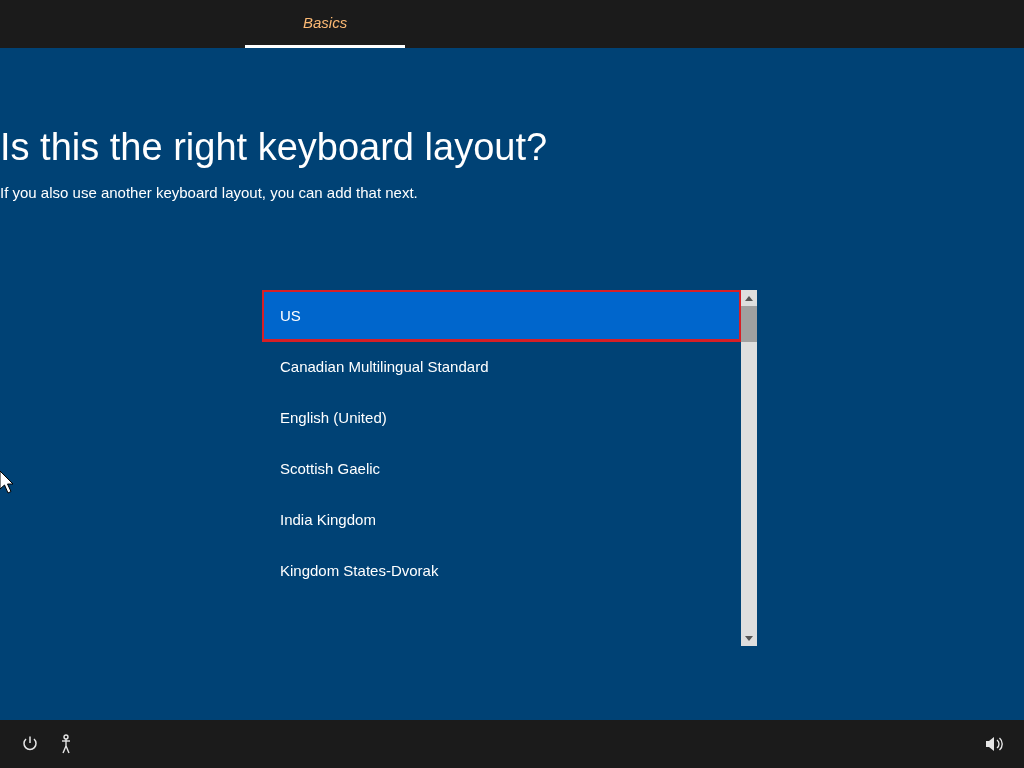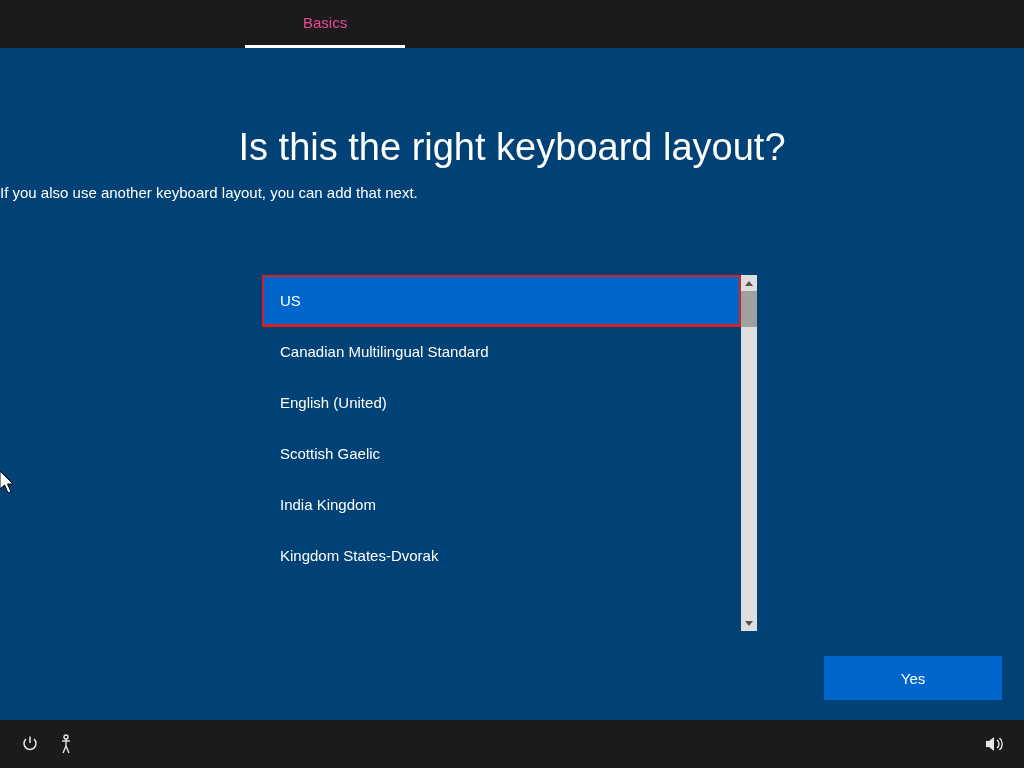--- a/index.html
+++ b/index.html
@@ -23,55 +23,55 @@
     display: flex;
     align-items: center;
     justify-content: center;
     font-size: 15px;
     color: #cfcfcf;
     padding: 0 58px;
     border-bottom: 3px solid transparent;
     cursor: default;
   }
   .tab.active {
-    color: #ec4899;
+    color: #fdba74;
     border-bottom: 3px solid #ffffff;
+    font-style: italic;
   }
 
   
   .stage {
     position: absolute;
     top: 48px;
     left: 0;
     right: 0;
     bottom: 48px;
     background: #004275;
   }
 
   .heading {
     position: absolute;
     top: 78px;
     left: 0; right: 0;
-    text-align: center;
     font-size: 38px;
     font-weight: 300;
   }
   .subheading {
     position: absolute;
     top: 136px;
     left: 0; right: 0;
     text-align: left;
     font-size: 15px;
     font-weight: 400;
   }
 
   
   .list-wrap {
     position: absolute;
-    top: 227px;
+    top: 242px;
     left: 262px;
     width: 495px;
     height: 356px;
     display: flex;
   }
   .list {
     flex: 1;
     overflow: hidden;
   }
   .list-item {
@@ -206,23 +206,20 @@
       </div>
       <div class="scroll-thumb"></div>
       <div class="scroll-arrow down">
         <svg width="8" height="5" viewBox="0 0 8 5">
             <path d="M0 0 L4 5 L8 0 Z" fill="#555"></path>
           </svg>
       </div>
     </div>
   </div>
 
-  <button class="yes-btn">
-    <span>Yes</span>
-  </button>
 
 </div>
 
 <div class="taskbar">
   <div class="tb-icon">
     <svg width="18" height="18" viewBox="0 0 18 18" fill="none" stroke="#e6e6e6" stroke-width="1.5">
       <path d="M9 1.5 V8"></path>
       <path d="M5 4 A6 6 0 1 0 13 4"></path>
     </svg>
   </div>

